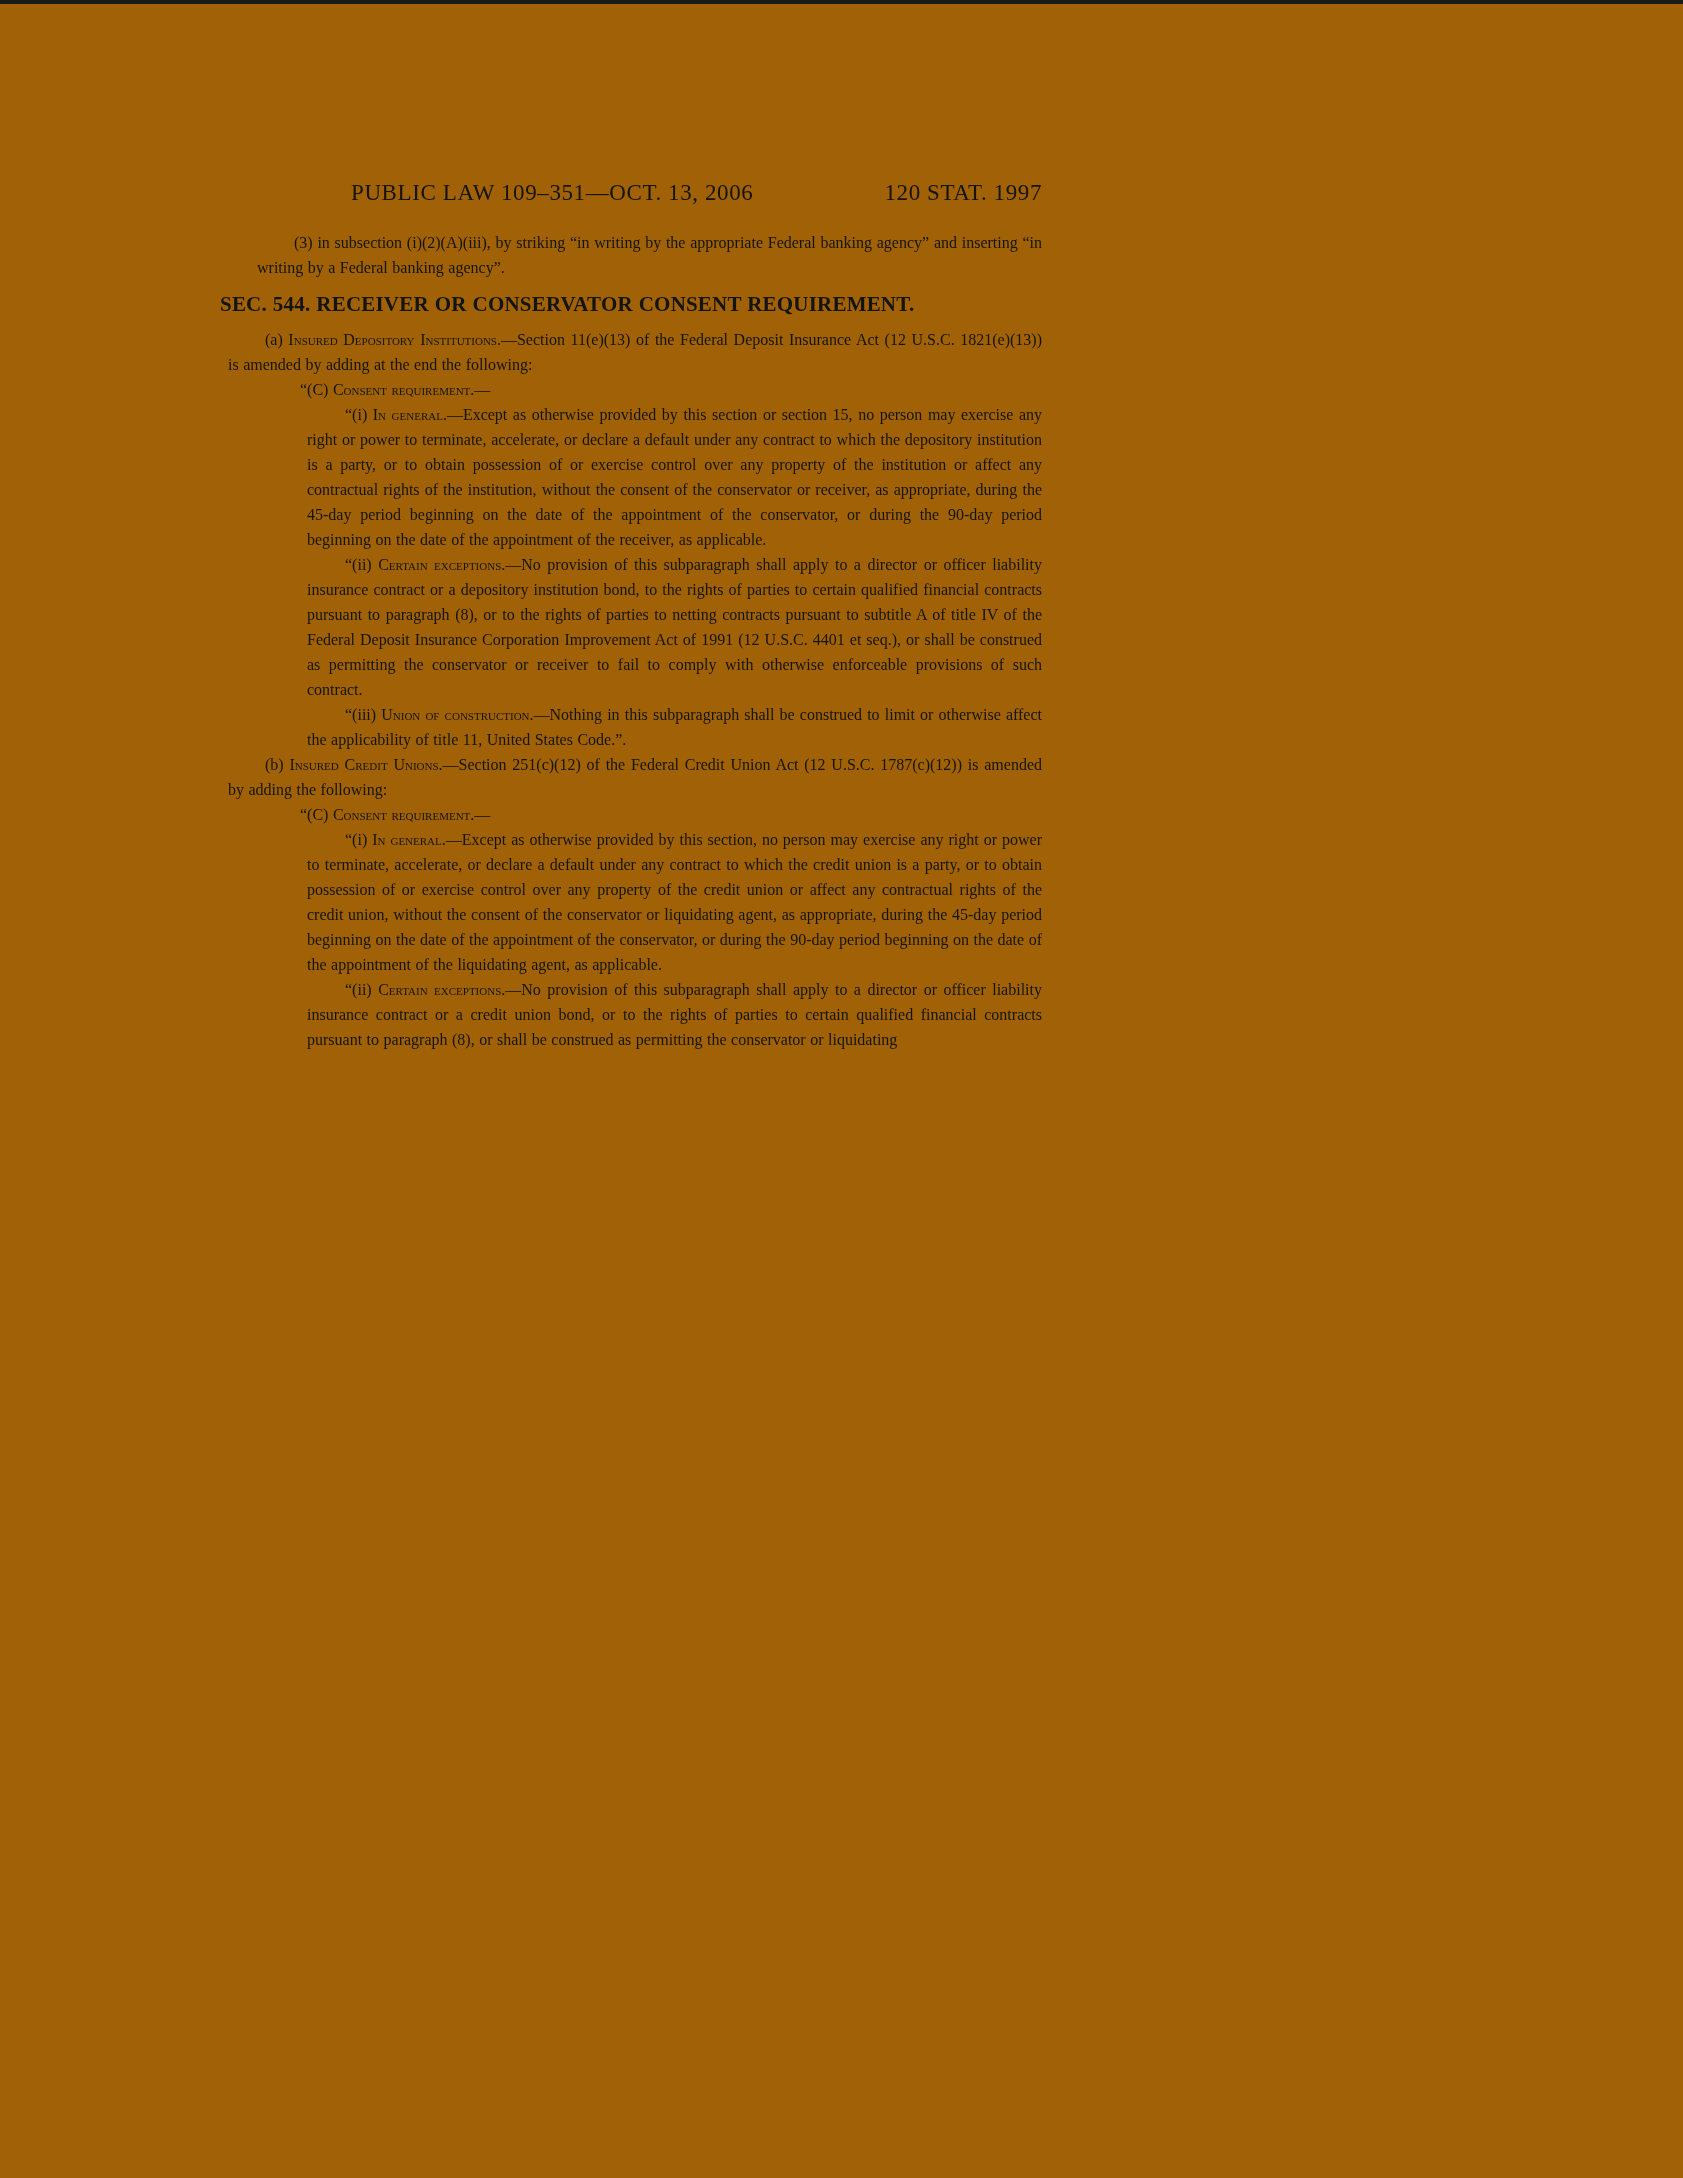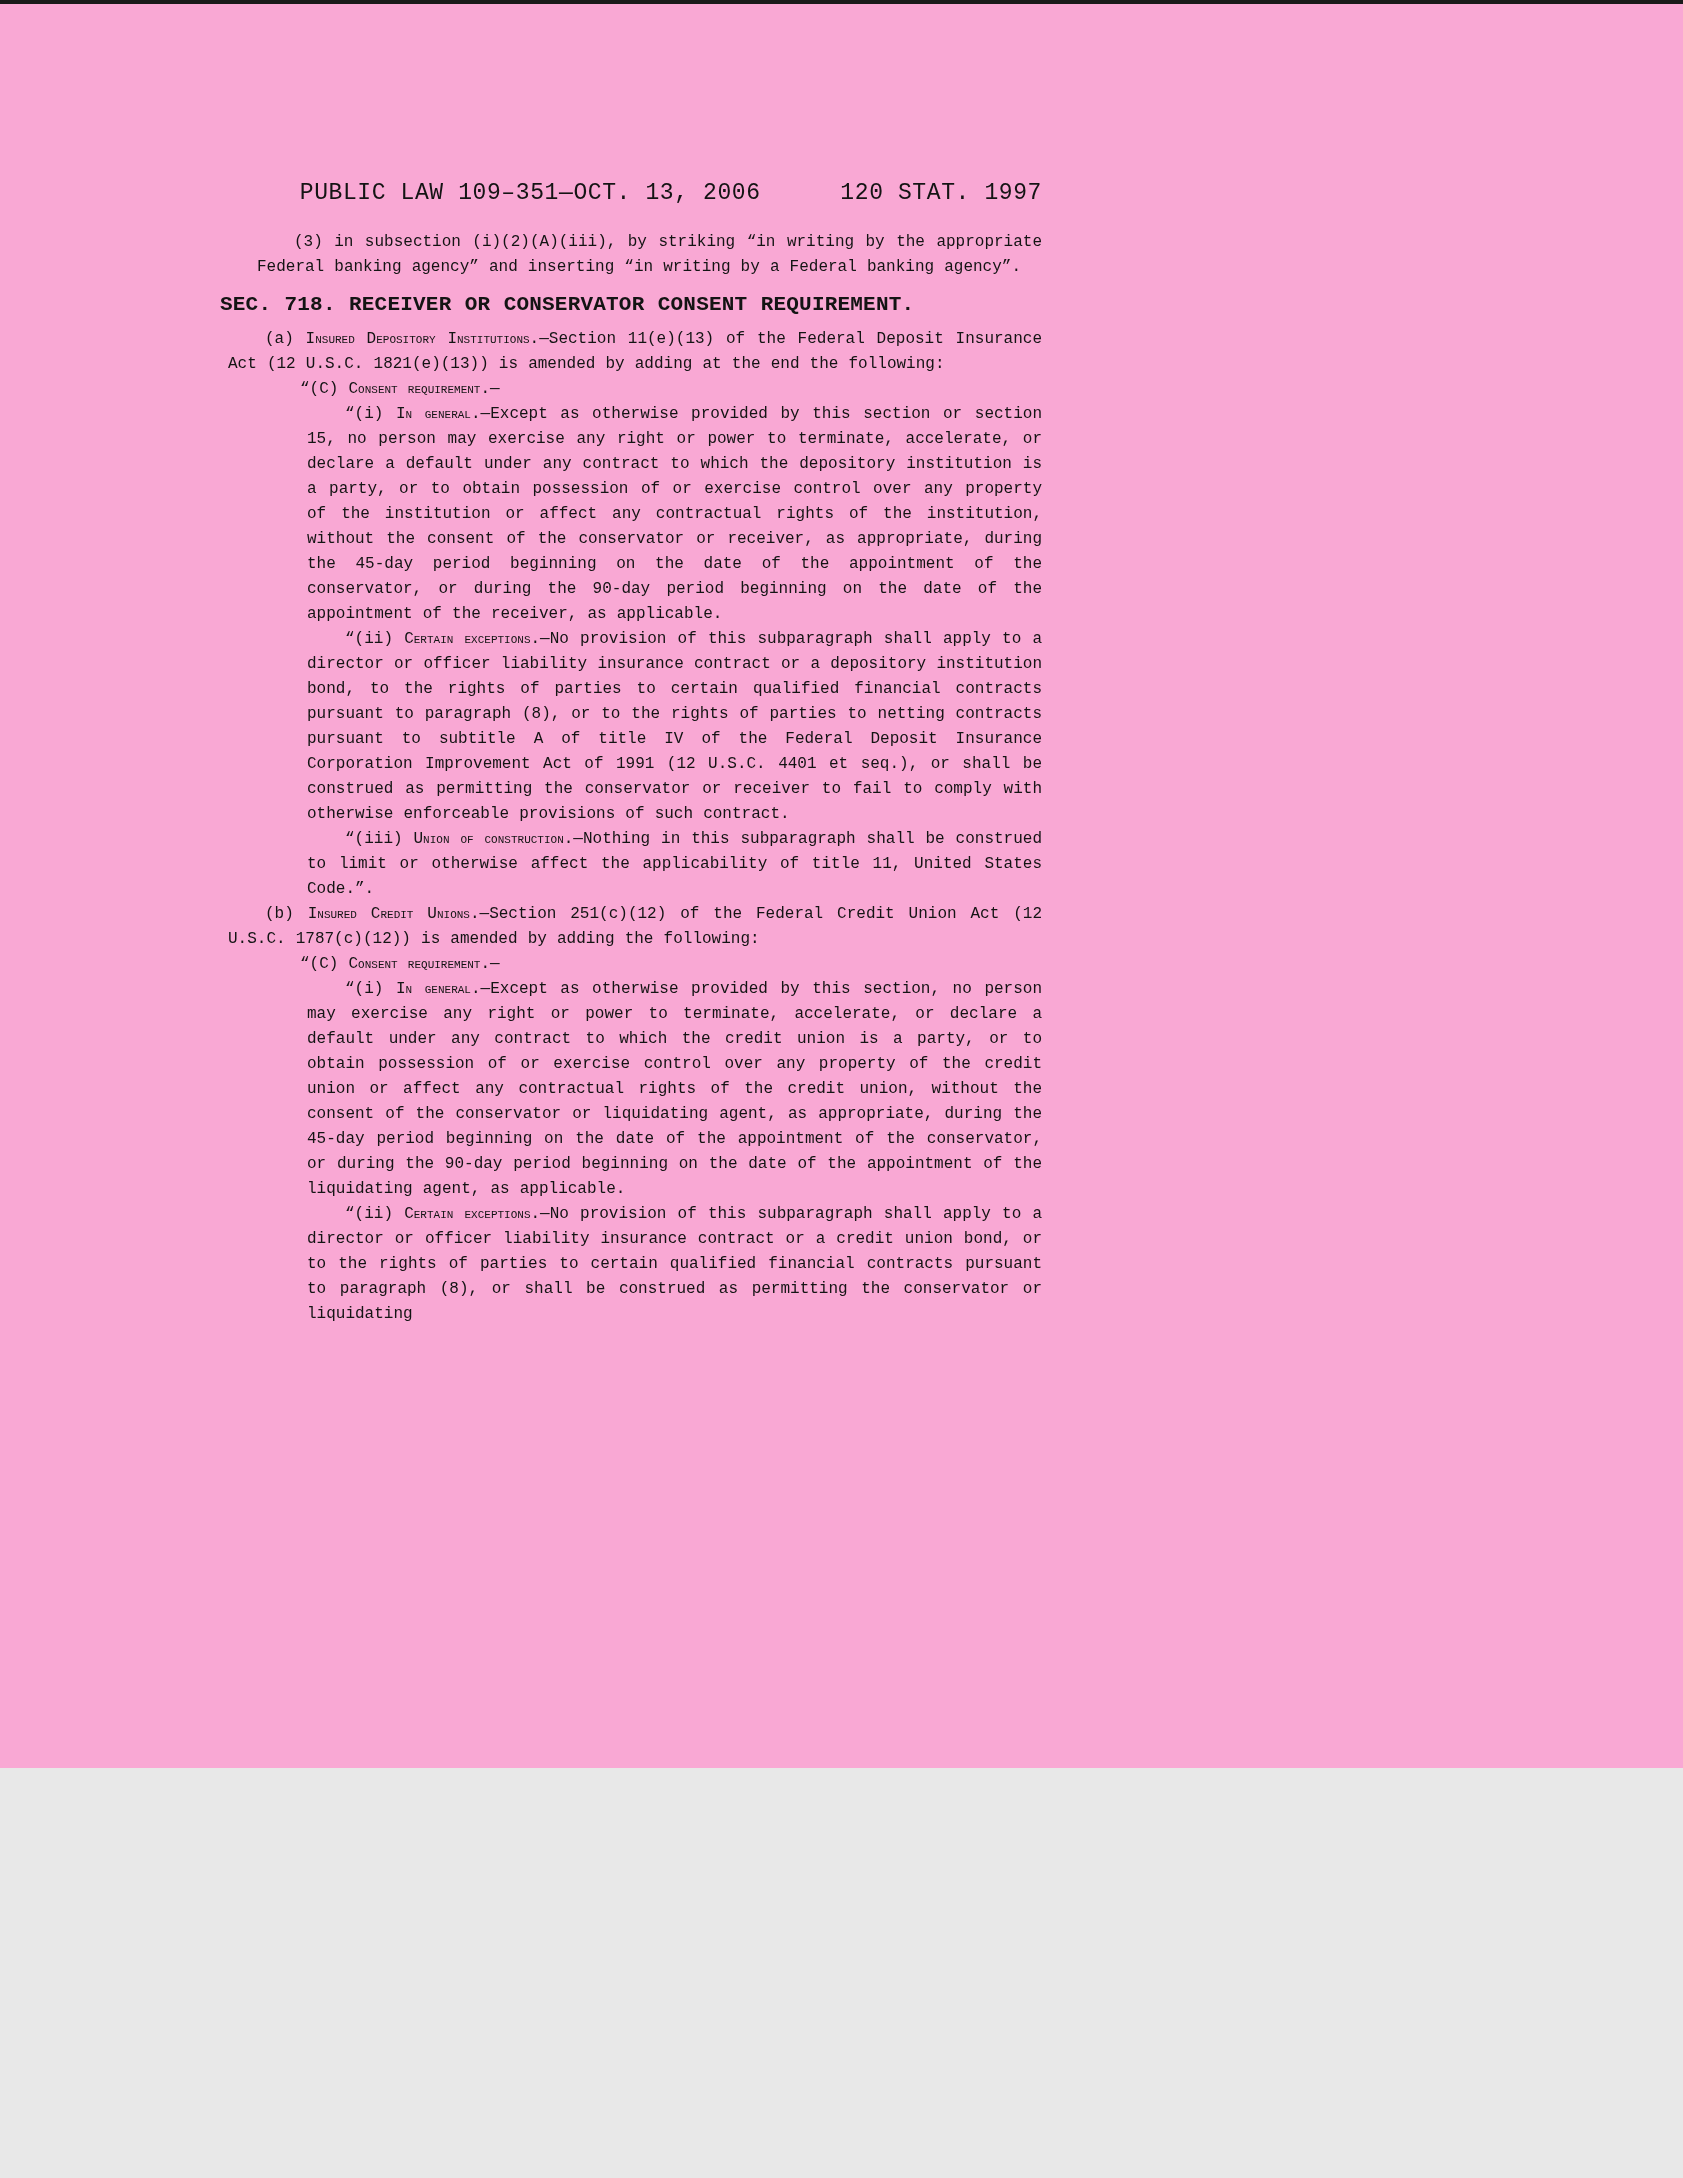--- a/index.html
+++ b/index.html
@@ -1,21 +1,21 @@
 <!DOCTYPE html>
 <html><head>
 <meta charset="utf-8">
 <style>
   html, body { margin: 0; padding: 0; background: #e8e8e8; }
   .page {
     position: relative;
     width: 1683px;
-    height: 1768px;
-    background: #f9a8d4;
-    font-family: Liberation Mono, monospace;
+    height: 2178px;
+    background: #a16207;
+    font-family: Liberation Serif, serif;
     color: #141414;
     overflow: hidden;
   }
   .scan-edge-top {
     position: absolute;
     top: 0; left: 0;
     width: 100%; height: 4px;
     background: #1a1a1a;
   }
   .text-block {
@@ -61,21 +61,21 @@
 
 <div class="page">
   <div class="scan-edge-top"></div>
   <div class="text-block">
     <div class="running-head">
       <span class="head-title">PUBLIC LAW 109–351—OCT. 13, 2006</span>
       <span class="head-stat">120 STAT. 1997</span>
     </div>
     <div>
         <p class="para p-sub1"><span>(3) in subsection (i)(2)(A)(iii), by striking “in writing by the appropriate Federal banking agency” and inserting “in writing by a Federal banking agency”.</span></p>
-        <p class="para p-heading"><span>SEC. 718. RECEIVER OR CONSERVATOR CONSENT REQUIREMENT.</span></p>
+        <p class="para p-heading"><span>SEC. 544. RECEIVER OR CONSERVATOR CONSENT REQUIREMENT.</span></p>
         <p class="para p-flush"><span>(a) </span><span class="sc">Insured Depository Institutions</span><span>.—Section 11(e)(13) of the Federal Deposit Insurance Act (12 U.S.C. 1821(e)(13)) is amended by adding at the end the following:</span></p>
         <p class="para p-clausehead"><span>“(C) </span><span class="sc">Consent requirement</span><span>.—</span></p>
         <p class="para p-clause"><span>“(i) </span><span class="sc">In general</span><span>.—Except as otherwise provided by this section or section 15, no person may exercise any right or power to terminate, accelerate, or declare a default under any contract to which the depository institution is a party, or to obtain possession of or exercise control over any property of the institution or affect any contractual rights of the institution, without the consent of the conservator or receiver, as appropriate, during the 45-day period beginning on the date of the appointment of the conservator, or during the 90-day period beginning on the date of the appointment of the receiver, as applicable.</span></p>
         <p class="para p-clause"><span>“(ii) </span><span class="sc">Certain exceptions</span><span>.—No provision of this subparagraph shall apply to a director or officer liability insurance contract or a depository institution bond, to the rights of parties to certain qualified financial contracts pursuant to paragraph (8), or to the rights of parties to netting contracts pursuant to subtitle A of title IV of the Federal Deposit Insurance Corporation Improvement Act of 1991 (12 U.S.C. 4401 et seq.), or shall be construed as permitting the conservator or receiver to fail to comply with otherwise enforceable provisions of such contract.</span></p>
         <p class="para p-clause"><span>“(iii) </span><span class="sc">Union of construction</span><span>.—Nothing in this subparagraph shall be construed to limit or otherwise affect the applicability of title 11, United States Code.”.</span></p>
         <p class="para p-flush"><span>(b) </span><span class="sc">Insured Credit Unions</span><span>.—Section 251(c)(12) of the Federal Credit Union Act (12 U.S.C. 1787(c)(12)) is amended by adding the following:</span></p>
         <p class="para p-clausehead"><span>“(C) </span><span class="sc">Consent requirement</span><span>.—</span></p>
         <p class="para p-clause"><span>“(i) </span><span class="sc">In general</span><span>.—Except as otherwise provided by this section, no person may exercise any right or power to terminate, accelerate, or declare a default under any contract to which the credit union is a party, or to obtain possession of or exercise control over any property of the credit union or affect any contractual rights of the credit union, without the consent of the conservator or liquidating agent, as appropriate, during the 45-day period beginning on the date of the appointment of the conservator, or during the 90-day period beginning on the date of the appointment of the liquidating agent, as applicable.</span></p>
         <p class="para p-clause"><span>“(ii) </span><span class="sc">Certain exceptions</span><span>.—No provision of this subparagraph shall apply to a director or officer liability insurance contract or a credit union bond, or to the rights of parties to certain qualified financial contracts pursuant to paragraph (8), or shall be construed as permitting the conservator or liquidating</span></p>
       </div>

